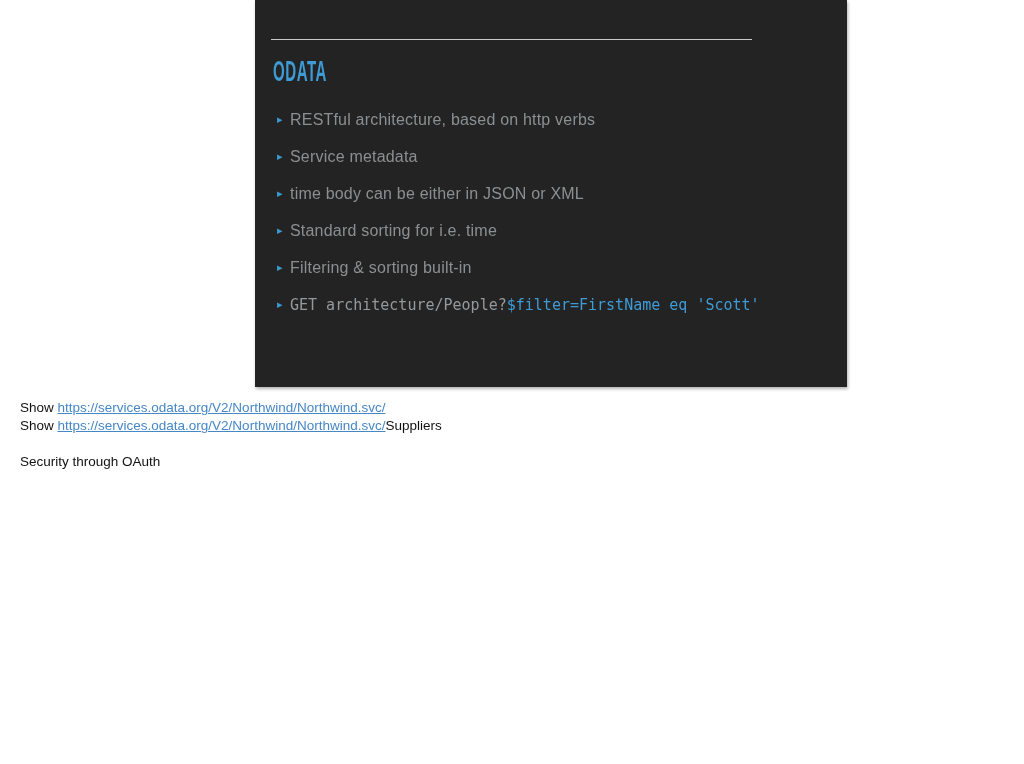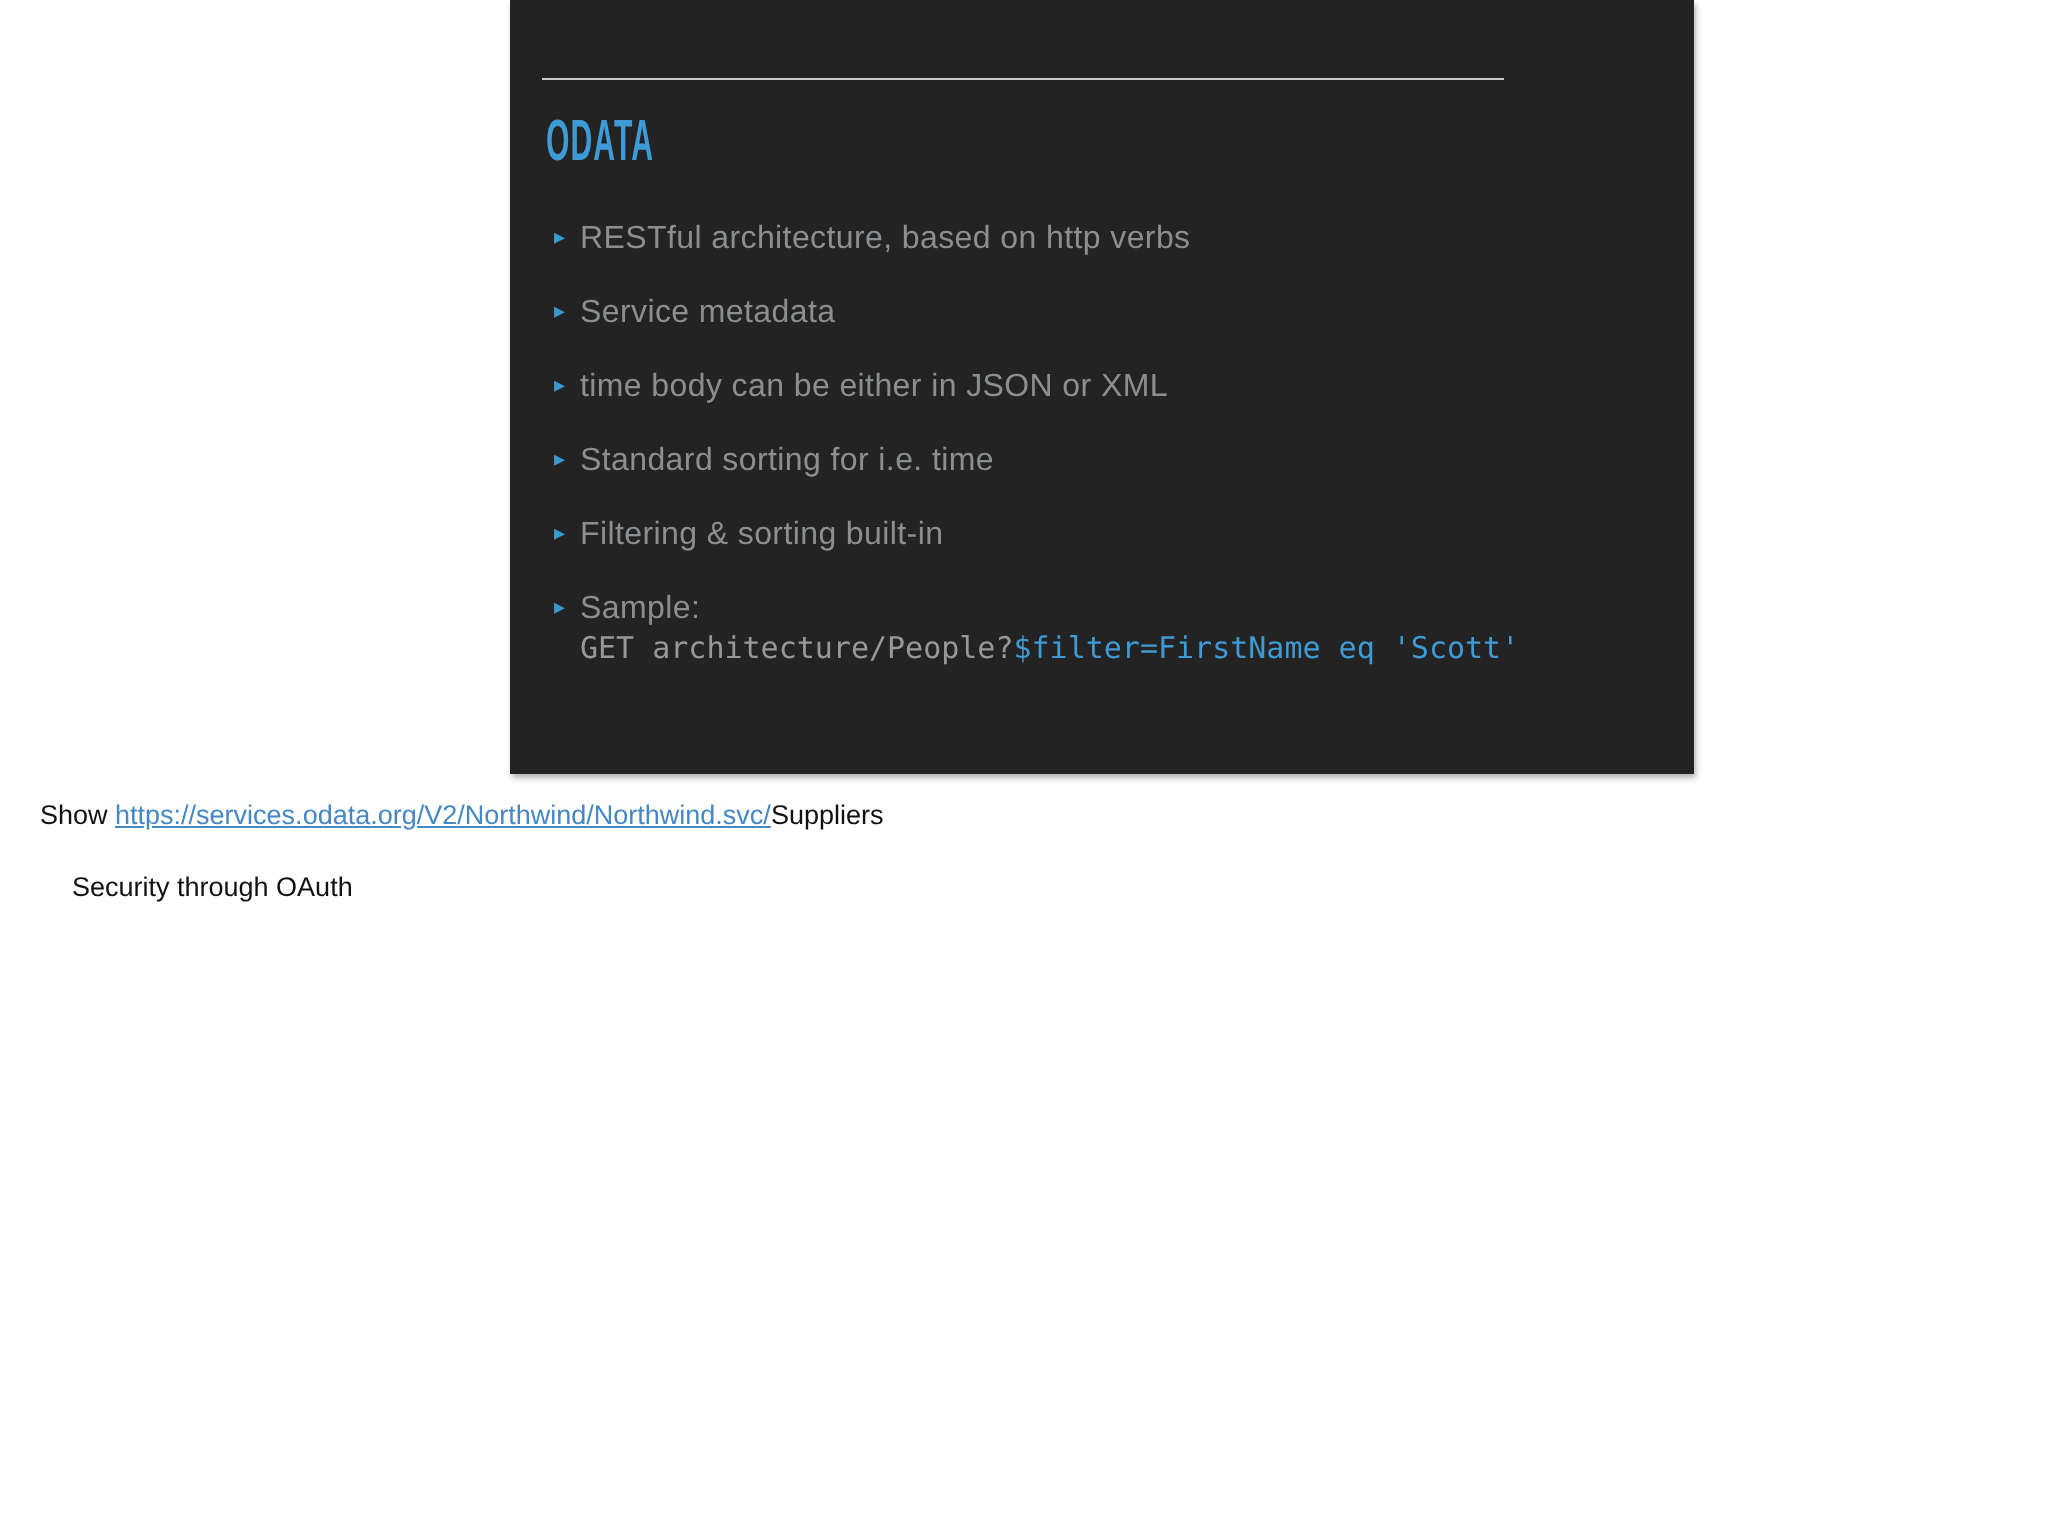--- a/index.html
+++ b/index.html
@@ -39,21 +39,21 @@
     font-family:"DejaVu Sans Mono", monospace;
     font-size:15px; line-height:21px; color:#96999c;
     letter-spacing:0; white-space:nowrap;
   }
   .code-blue { color:#3e9bd5; }
   .notes {
     position:absolute; left:20px; top:399px;
     font-size:13.5px; line-height:18px; color:#111111;
   }
   .note-line { white-space:nowrap; }
-  .notes p { margin:18px 0 0 16px; }
+  .notes p { margin:18px 0 0 0; }
   a.note-link { color:#4687c6; text-decoration:underline; cursor:pointer; }
 </style>
 </head>
 <body>
 
 <section class="slide">
   <div class="rule"></div>
   <h1 class="title">ODATA</h1>
   <ul class="bullets">
     <li>
@@ -72,23 +72,23 @@
       <span class="marker">▸</span>
       <div class="content">Standard sorting for i.e. time</div>
     </li>
     <li>
       <span class="marker">▸</span>
       <div class="content">Filtering &amp; sorting built-in</div>
     </li>
     <li>
       <span class="marker">▸</span>
       <div class="content">
-        <div>Sample:</div>
         <div class="code"><span>GET architecture/People?</span><span class="code-blue">$filter=FirstName eq 'Scott'</span></div>
       </div>
     </li>
   </ul>
 </section>
 
 <div class="notes">
+  <div class="note-line"><span>Show </span><a class="note-link">https://services.odata.org/V2/Northwind/Northwind.svc/</a><span></span></div>
   <div class="note-line"><span>Show </span><a class="note-link">https://services.odata.org/V2/Northwind/Northwind.svc/</a><span>Suppliers</span></div>
   <p>Security through OAuth</p>
 </div>
 
 </body></html>

